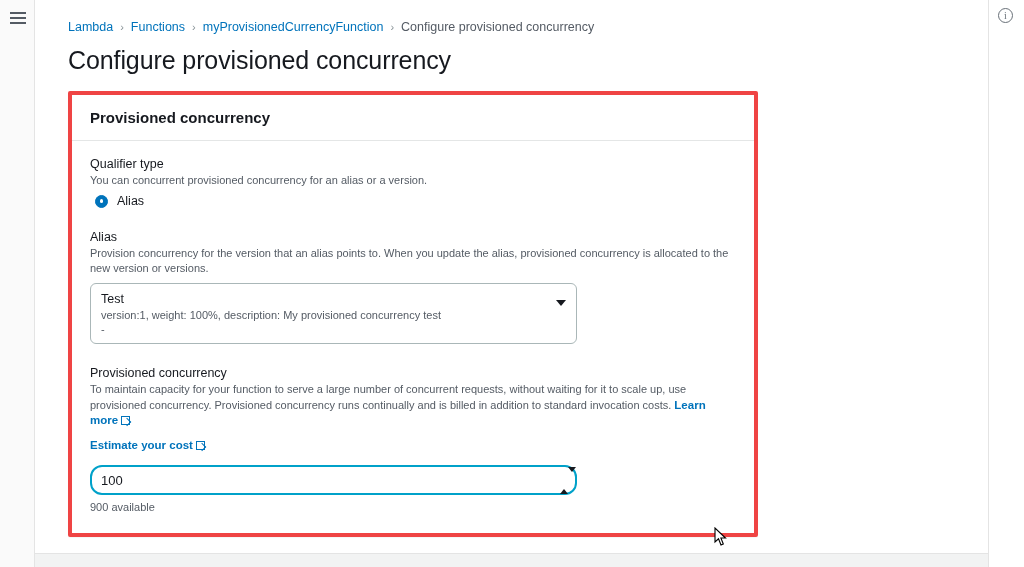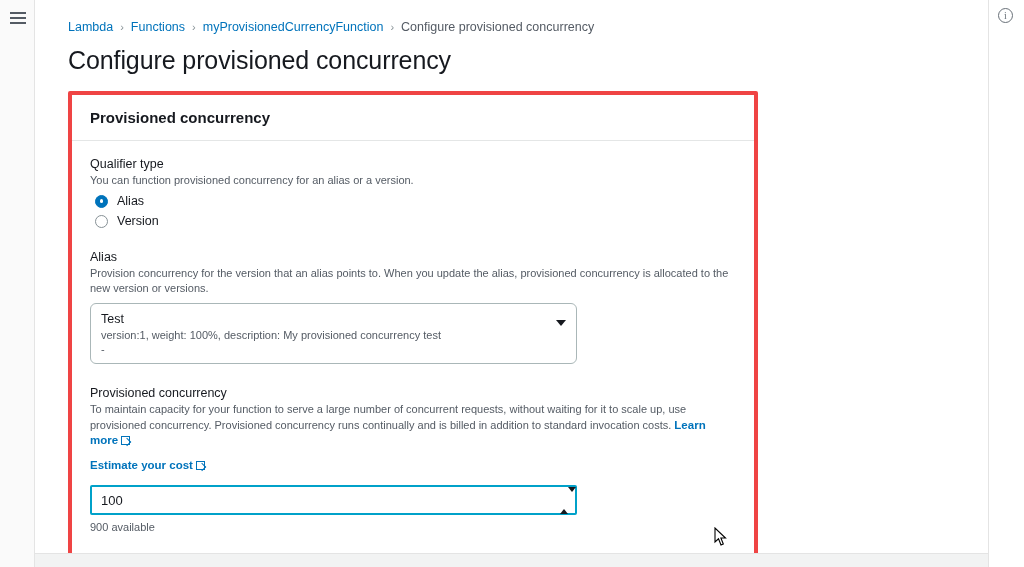--- a/index.html
+++ b/index.html
@@ -150,21 +150,21 @@
     width: 5px; height: 5px;
     border-top: 1.2px solid #0073bb; border-right: 1.2px solid #0073bb;
     transform: rotate(45deg);
   }
   
   .num-input-wrap {
     position: relative; width: 487px; height: 30px; margin-top: 12px;
   }
   .num-input {
     width: 487px; height: 30px;
-    border: 2px solid #00a1c9; border-radius: 2px;
+    border: 2px solid #00a1c9; border-radius: 12px;
     padding: 0 12px 0 9px;
     font-size: 13px; color: #16191f;
     font-family: "Liberation Sans", sans-serif;
     outline: none;
     background: #ffffff;
   }
   .spinner {
     position: absolute; right: 8px; top: 7px;
     width: 9px; height: 16px; cursor: pointer;
   }
@@ -214,28 +214,24 @@
     </div>
 
     <h1 class="page-title">Configure provisioned concurrency</h1>
 
     <div class="panel">
       <div class="panel-header">Provisioned concurrency</div>
       <div class="panel-body">
 
         <div>
           <div class="field-label">Qualifier type</div>
-          <div class="field-desc">You can function provisioned concurrency for an alias or a version.</div>
+          <div class="field-desc">You can concurrent provisioned concurrency for an alias or a version.</div>
           <div class="radio-row">
             <span class="radio checked"></span>
             <span class="radio-label">Alias</span>
-          </div>
-          <div class="radio-row">
-            <span class="radio"></span>
-            <span class="radio-label">Version</span>
           </div>
         </div>
 
         <div class="section">
           <div class="field-label">Alias</div>
           <div class="field-desc">Provision concurrency for the version that an alias points to. When you update the alias, provisioned concurrency is allocated to the new version or versions.</div>
           <div class="select-box">
             <div class="select-value">Test</div>
             <div class="select-sub">version:1, weight: 100%, description: My provisioned concurrency test</div>
             <div class="select-sub">-</div>

